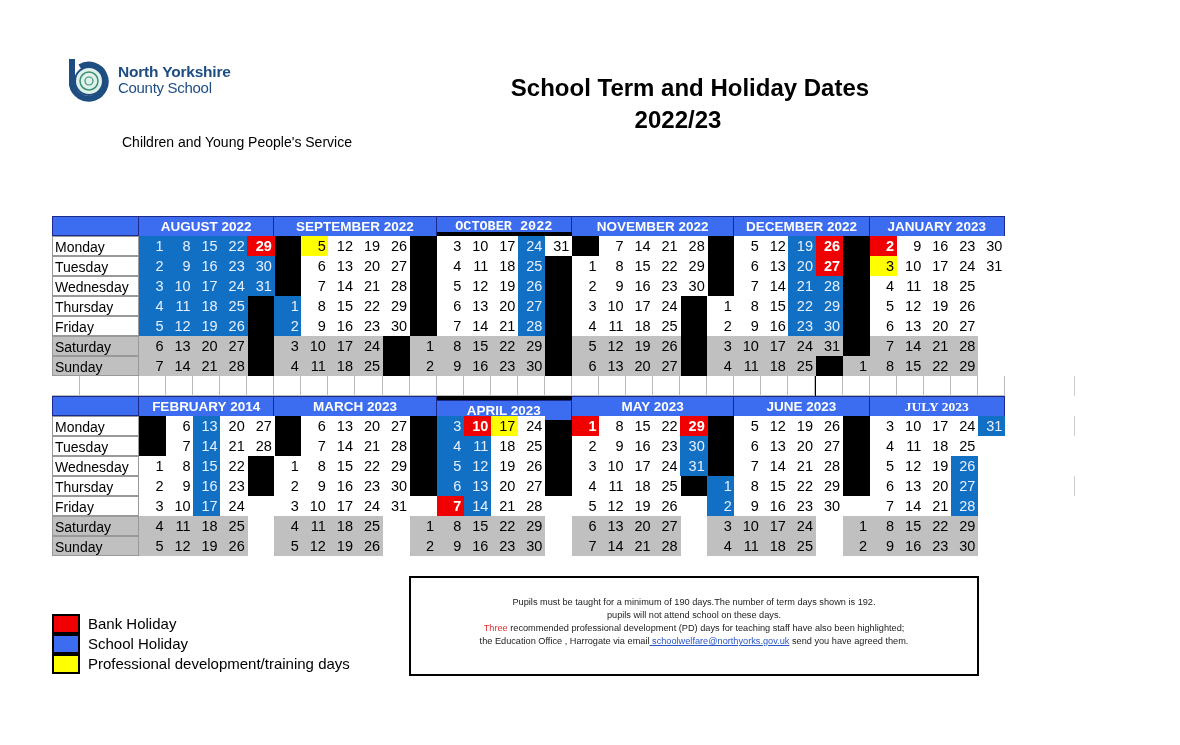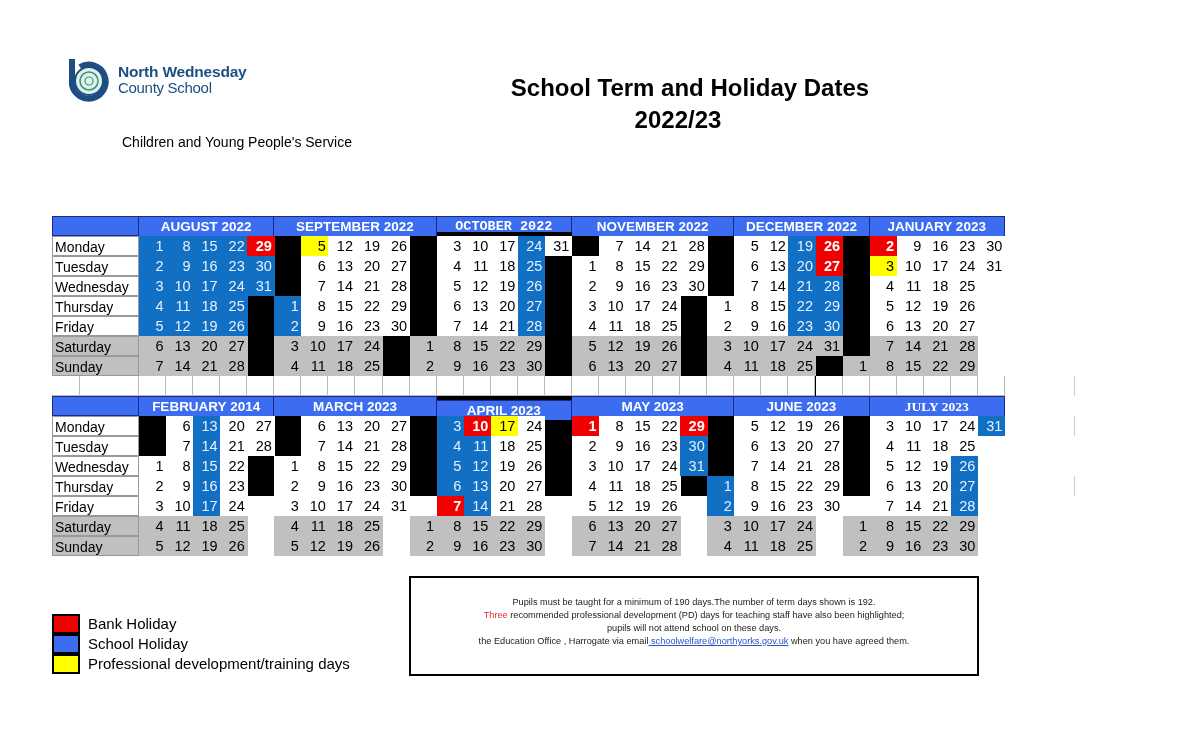--- a/index.html
+++ b/index.html
@@ -38,21 +38,21 @@
 </head>
 <body>
 
 <div class="logo">
   <svg width="46" height="50" viewBox="0 0 46 50">
     <path d="M6 4 L6 30 A17 17 0 1 0 14 12" fill="none" stroke="#1e4d82" stroke-width="6"></path>
     <circle cx="23" cy="26" r="14" fill="#dff2ea" stroke="#1e4d82" stroke-width="2"></circle>
     <circle cx="23" cy="26" r="9" fill="none" stroke="#3d8f78" stroke-width="1.5"></circle>
     <circle cx="23" cy="26" r="4" fill="none" stroke="#3d8f78" stroke-width="1.2"></circle>
   </svg>
-  <span class="logo-line1">North Wednesday</span>
+  <span class="logo-line1">North Yorkshire</span>
   <span class="logo-line2">County School</span>
 </div>
 <div class="service">Children and Young People's Service</div>
 <div class="title">School Term and Holiday Dates</div>
 <div class="sub">2022/23</div>
 
 <div class="cal" id="cal">
     <div class="hdr-lbl" style="left: 0px; top: 0px; width: 87px; height: 20px;"></div>
     <div class="hdr" style="left: 87px; top: 0px; width: 135.3px; height: 20px;">AUGUST 2022</div>
     <div class="hdr" style="left: 222.3px; top: 0px; width: 162.36px; height: 20px;">SEPTEMBER 2022</div>
@@ -492,16 +492,16 @@
   <div class="sw" style="top: 0px; background: rgb(240, 0, 0);"></div>
   <div class="lg-text" style="top:0;">Bank Holiday</div>
   <div class="sw" style="top: 20px; background: rgb(60, 109, 240);"></div>
   <div class="lg-text" style="top:20px;">School Holiday</div>
   <div class="sw" style="top: 40px; background: rgb(255, 255, 0);"></div>
   <div class="lg-text" style="top:40px;">Professional development/training days</div>
 </div>
 
 <div class="note">
   <div><span>Pupils must be taught for a minimum of 190 days.The number of term days shown is 192.</span></div>
+  <div><span>pupils will not attend school on these days.</span></div>
   <div><span class="red">Three</span><span> recommended professional development (PD) days for teaching staff have also been highlighted;</span></div>
-  <div><span>pupils will not attend school on these days.</span></div>
-  <div><span>the Education Office , Harrogate via email</span><a class="link"> schoolwelfare@northyorks.gov.uk</a><span> when you have agreed them.</span></div>
+  <div><span>the Education Office , Harrogate via email</span><a class="link"> schoolwelfare@northyorks.gov.uk</a><span> send you have agreed them.</span></div>
 </div>
 
 </body></html>

